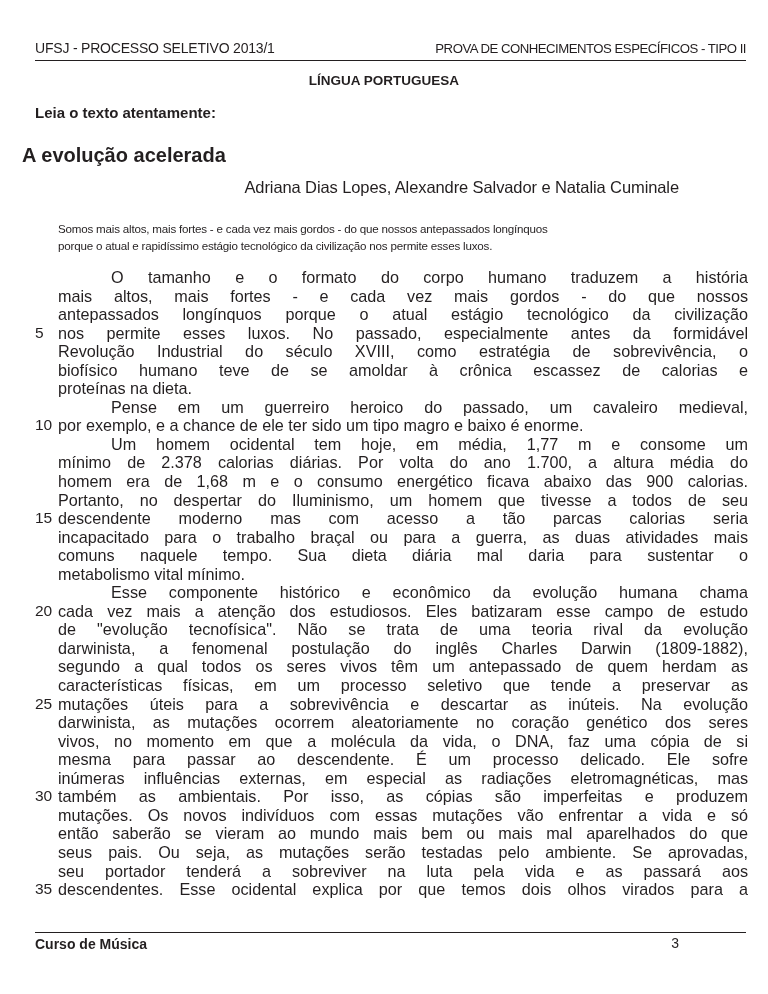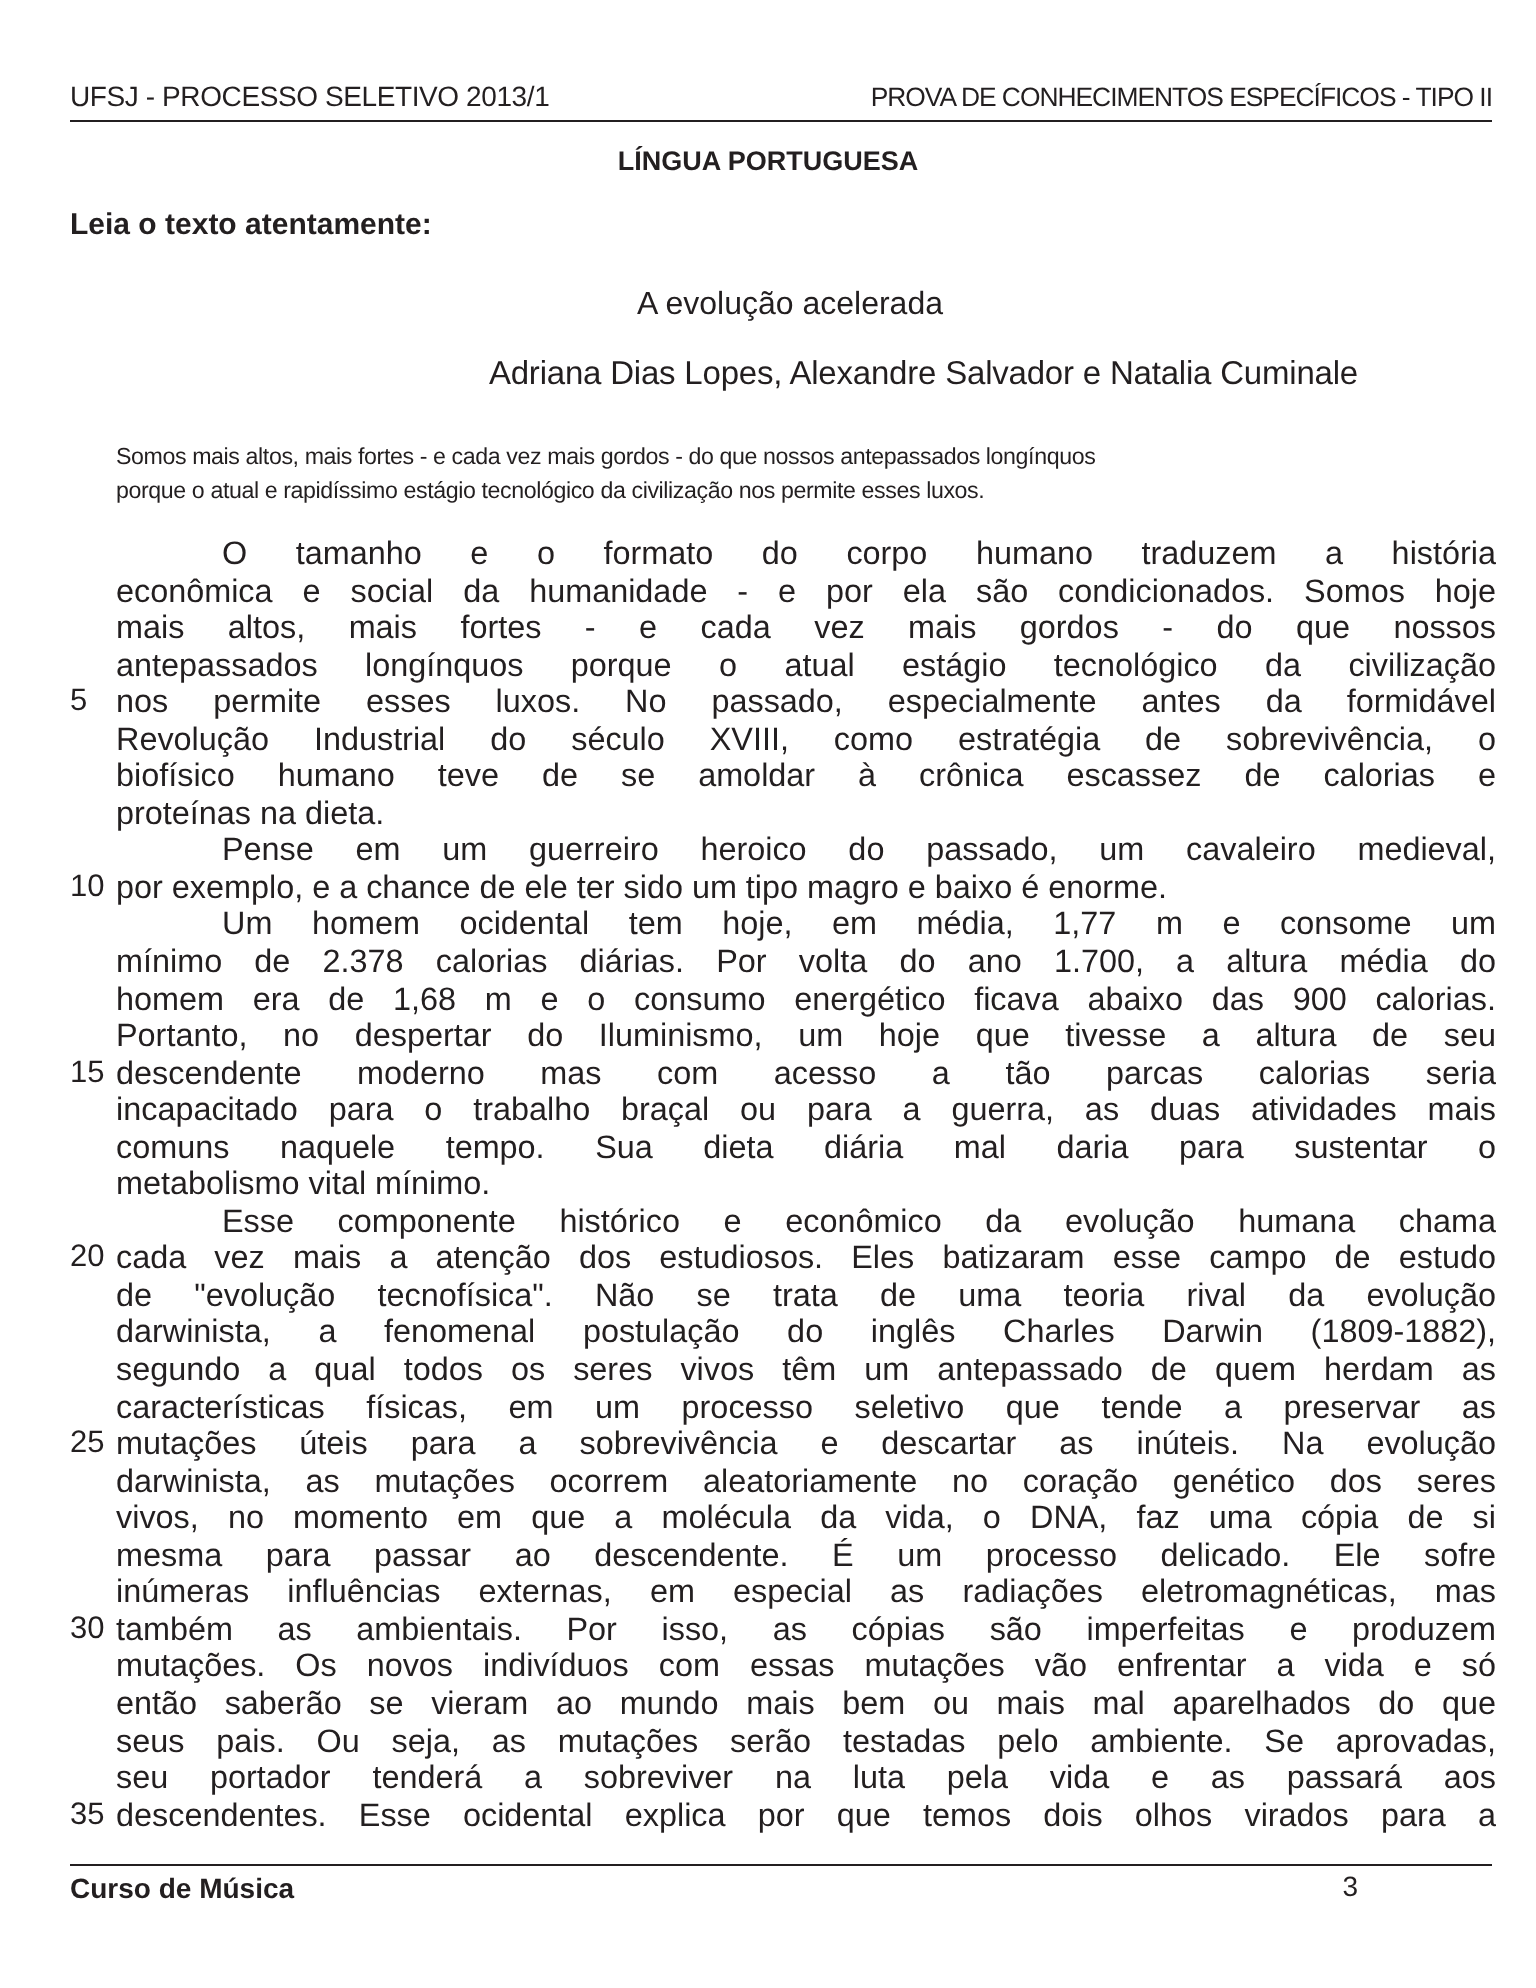--- a/index.html
+++ b/index.html
@@ -20,21 +20,21 @@
   .section-title {
     position: absolute; left: 0; width: 768px; top: 73px;
     text-align: center; font-weight: bold; font-size: 13.5px;
   }
   .instruction {
     position: absolute; left: 35px; top: 104px;
     font-weight: bold; font-size: 15px;
   }
   .article-title {
     position: absolute; left: 0; width: 768px; top: 144px;
-    text-align: center; font-weight: normal; font-size: 16px; padding-left: 22px; box-sizing: border-box;
+    font-weight: bold; font-size: 20px; padding-left: 22px; box-sizing: border-box;
   }
   .authors {
     position: absolute; right: 22px; top: 178px;
     font-size: 16.5px; letter-spacing: -0.1px;
   }
   .epigraph {
     position: absolute; left: 58px; top: 221px; width: 690px;
     font-size: 11.6px; line-height: 16.5px; letter-spacing: -0.2px;
   }
   .epigraph .line { display: block; white-space: nowrap; }
@@ -94,24 +94,20 @@
     <span class="line">porque o atual e rapidíssimo estágio tecnológico da civilização nos permite esses luxos.</span>
   </div>
 
   <div class="body-text" id="body-text">
       <div class="body-line">
         <span class="line-number"></span>
         <span class="line-text indent">O tamanho e o formato do corpo humano traduzem a história</span>
       </div>
       <div class="body-line">
         <span class="line-number"></span>
-        <span class="line-text">econômica e social da humanidade - e por ela são condicionados. Somos hoje</span>
-      </div>
-      <div class="body-line">
-        <span class="line-number"></span>
         <span class="line-text">mais altos, mais fortes - e cada vez mais gordos - do que nossos</span>
       </div>
       <div class="body-line">
         <span class="line-number"></span>
         <span class="line-text">antepassados longínquos porque o atual estágio tecnológico da civilização</span>
       </div>
       <div class="body-line">
         <span class="line-number">5</span>
         <span class="line-text">nos permite esses luxos. No passado, especialmente antes da formidável</span>
       </div>
@@ -142,21 +138,21 @@
       <div class="body-line">
         <span class="line-number"></span>
         <span class="line-text">mínimo de 2.378 calorias diárias. Por volta do ano 1.700, a altura média do</span>
       </div>
       <div class="body-line">
         <span class="line-number"></span>
         <span class="line-text">homem era de 1,68 m e o consumo energético ficava abaixo das 900 calorias.</span>
       </div>
       <div class="body-line">
         <span class="line-number"></span>
-        <span class="line-text">Portanto, no despertar do Iluminismo, um hoje que tivesse a altura de seu</span>
+        <span class="line-text">Portanto, no despertar do Iluminismo, um homem que tivesse a todos de seu</span>
       </div>
       <div class="body-line">
         <span class="line-number">15</span>
         <span class="line-text">descendente moderno mas com acesso a tão parcas calorias seria</span>
       </div>
       <div class="body-line">
         <span class="line-number"></span>
         <span class="line-text">incapacitado para o trabalho braçal ou para a guerra, as duas atividades mais</span>
       </div>
       <div class="body-line">

